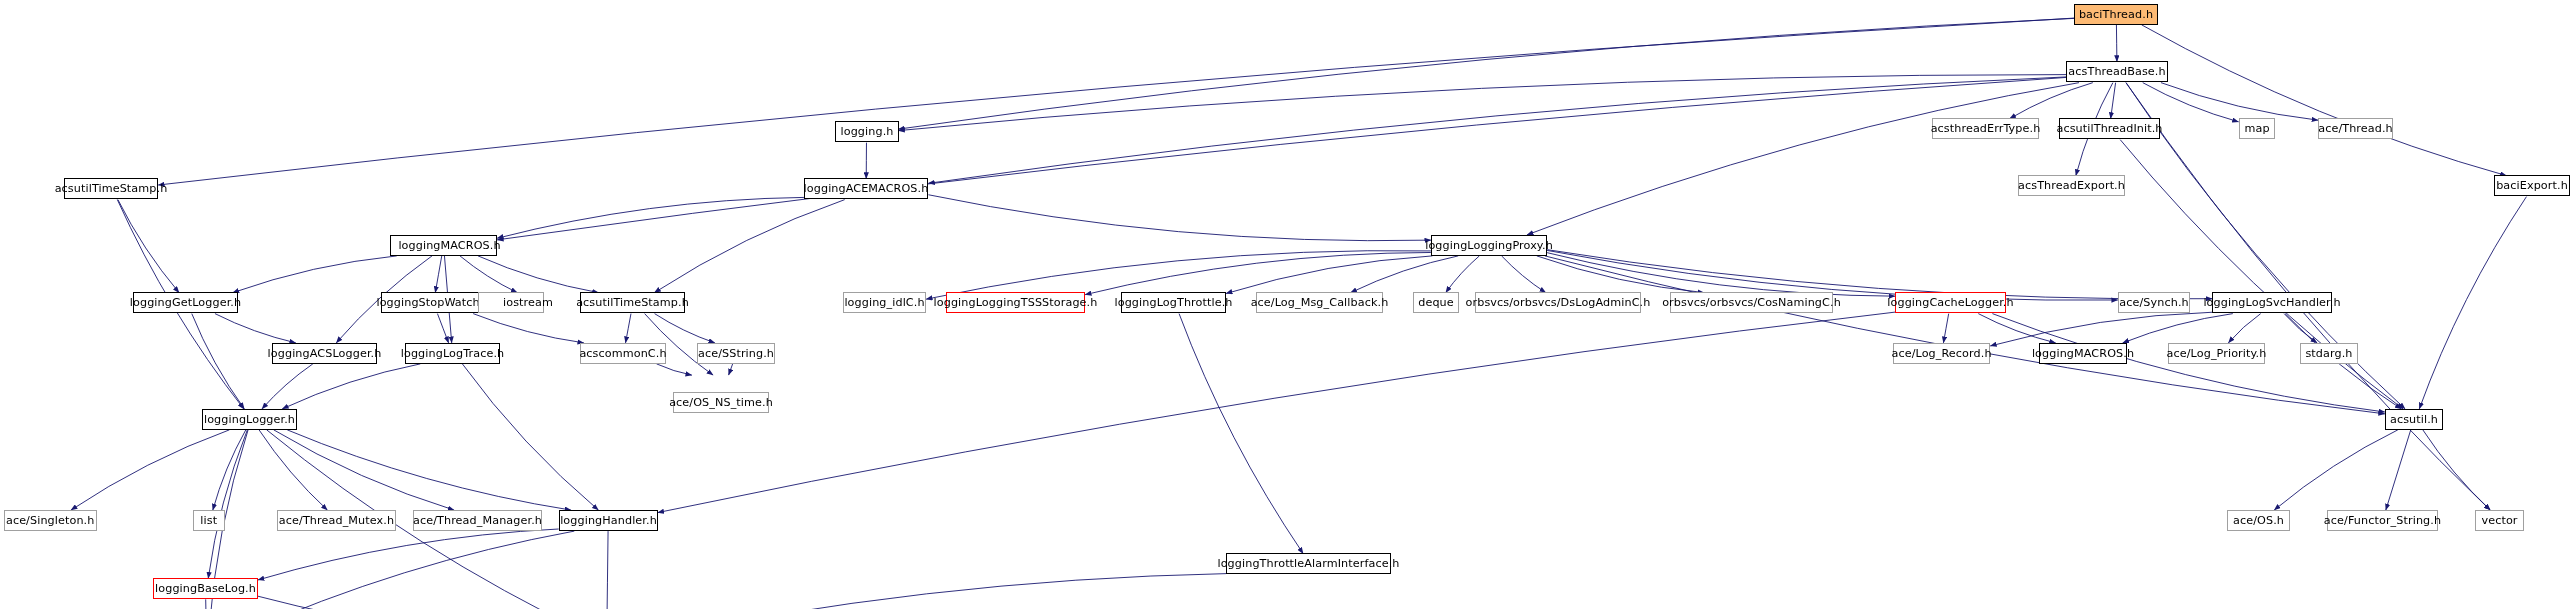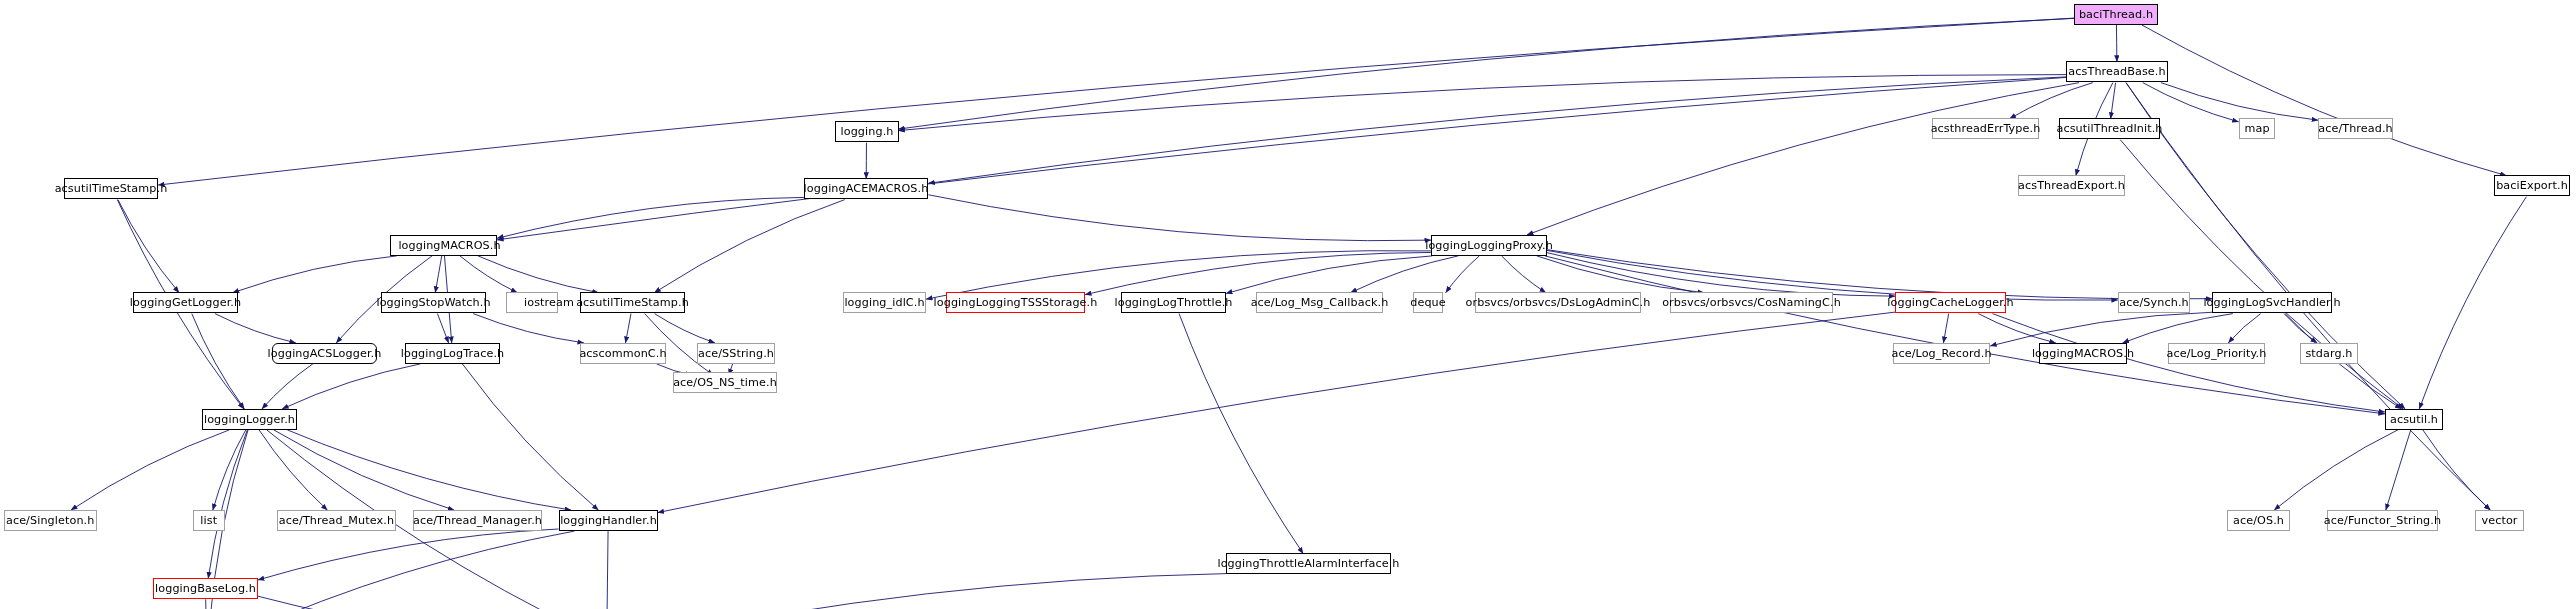--- a/index.html
+++ b/index.html
@@ -5,21 +5,21 @@
   html,body{margin:0;padding:0;background:#ffffff;}
   #stage{position:relative;width:2576px;height:610px;background:#ffffff;
          font-family:"DejaVu Sans","Liberation Sans",sans-serif;overflow:hidden;}
   svg#edges{position:absolute;left:0;top:0;width:2576px;height:610px;}
   .node{position:absolute;box-sizing:border-box;display:flex;align-items:center;
         justify-content:center;background:#ffffff;border:0.7px solid #a0a0a0;
         font-size:11.2px;color:#000000;white-space:nowrap;line-height:1;
         letter-spacing:0.1px;height:21px;}
   .node.strong{border:0.7px solid #000000;}
   .node.red{border:0.7px solid #ff0000;}
-  .node.root{background:#f0abfc;border:0.7px solid #000000;align-items:center;}
+  .node.root{background:#fdba74;border:0.7px solid #000000;align-items:center;}
 </style>
 </head>
 <body>
 
 <div id="stage">
   <svg id="edges" xmlns="http://www.w3.org/2000/svg" viewBox="0 0 3435 813" width="2576" height="610">
     <defs>
       <marker id="ah" markerWidth="9" markerHeight="7" refX="8.5" refY="3.5" orient="auto" markerUnits="userSpaceOnUse">
         <polygon points="0,0 9,3.5 0,7" fill="#191970"></polygon>
       </marker>
@@ -145,57 +145,57 @@
       </div>
       <div class="node strong" style="left: 1431px; top: 235px; width: 116px;">
         <span>loggingLoggingProxy.h</span>
       </div>
       <div class="node strong" style="left: 133px; top: 292px; width: 105px;">
         <span>loggingGetLogger.h</span>
       </div>
       <div class="node strong" style="left: 381px; top: 292px; width: 105px;">
         <span>loggingStopWatch.h</span>
       </div>
-      <div class="node" style="left: 506px; top: 292px; width: 52px; padding-left: 34px;">
+      <div class="node" style="left: 478px; top: 292px; width: 66px; padding-left: 34px;">
         <span>iostream</span>
       </div>
       <div class="node strong" style="left: 580px; top: 292px; width: 105px;">
         <span>acsutilTimeStamp.h</span>
       </div>
       <div class="node" style="left: 843px; top: 292px; width: 83px;">
         <span>logging_idlC.h</span>
       </div>
       <div class="node red" style="left: 946px; top: 292px; width: 139px;">
         <span>loggingLoggingTSSStorage.h</span>
       </div>
       <div class="node strong" style="left: 1121px; top: 292px; width: 105px;">
         <span>loggingLogThrottle.h</span>
       </div>
       <div class="node" style="left: 1256px; top: 292px; width: 127px;">
         <span>ace/Log_Msg_Callback.h</span>
       </div>
-      <div class="node" style="left: 1413px; top: 292px; width: 30px;">
+      <div class="node" style="left: 1413px; top: 292px; width: 46px;">
         <span>deque</span>
       </div>
       <div class="node" style="left: 1475px; top: 292px; width: 166px;">
         <span>orbsvcs/orbsvcs/DsLogAdminC.h</span>
       </div>
       <div class="node" style="left: 1670px; top: 292px; width: 163px;">
         <span>orbsvcs/orbsvcs/CosNamingC.h</span>
       </div>
       <div class="node red" style="left: 1895px; top: 292px; width: 111px;">
         <span>loggingCacheLogger.h</span>
       </div>
       <div class="node" style="left: 2118px; top: 292px; width: 72px;">
         <span>ace/Synch.h</span>
       </div>
       <div class="node strong" style="left: 2212px; top: 292px; width: 120px;">
         <span>loggingLogSvcHandler.h</span>
       </div>
-      <div class="node strong" style="left: 272px; top: 343px; width: 105px; border-radius: 6px;">
+      <div class="node strong" style="left: 272px; top: 343px; width: 105px;">
         <span>loggingACSLogger.h</span>
       </div>
       <div class="node strong" style="left: 405px; top: 343px; width: 95px;">
         <span>loggingLogTrace.h</span>
       </div>
       <div class="node" style="left: 580px; top: 343px; width: 86px;">
         <span>acscommonC.h</span>
       </div>
       <div class="node" style="left: 697px; top: 343px; width: 78px;">
         <span>ace/SString.h</span>
@@ -205,21 +205,21 @@
       </div>
       <div class="node strong" style="left: 2039px; top: 343px; width: 88px;">
         <span>loggingMACROS.h</span>
       </div>
       <div class="node" style="left: 2168px; top: 343px; width: 97px;">
         <span>ace/Log_Priority.h</span>
       </div>
       <div class="node" style="left: 2300px; top: 343px; width: 58px;">
         <span>stdarg.h</span>
       </div>
-      <div class="node" style="left: 673px; top: 372px; width: 104px;">
+      <div class="node" style="left: 673px; top: 392px; width: 96px;">
         <span>ace/OS_NS_time.h</span>
       </div>
       <div class="node strong" style="left: 202px; top: 409px; width: 95px;">
         <span>loggingLogger.h</span>
       </div>
       <div class="node strong" style="left: 2385px; top: 409px; width: 58px;">
         <span>acsutil.h</span>
       </div>
       <div class="node" style="left: 3.7px; top: 510px; width: 93px;">
         <span>ace/Singleton.h</span>

